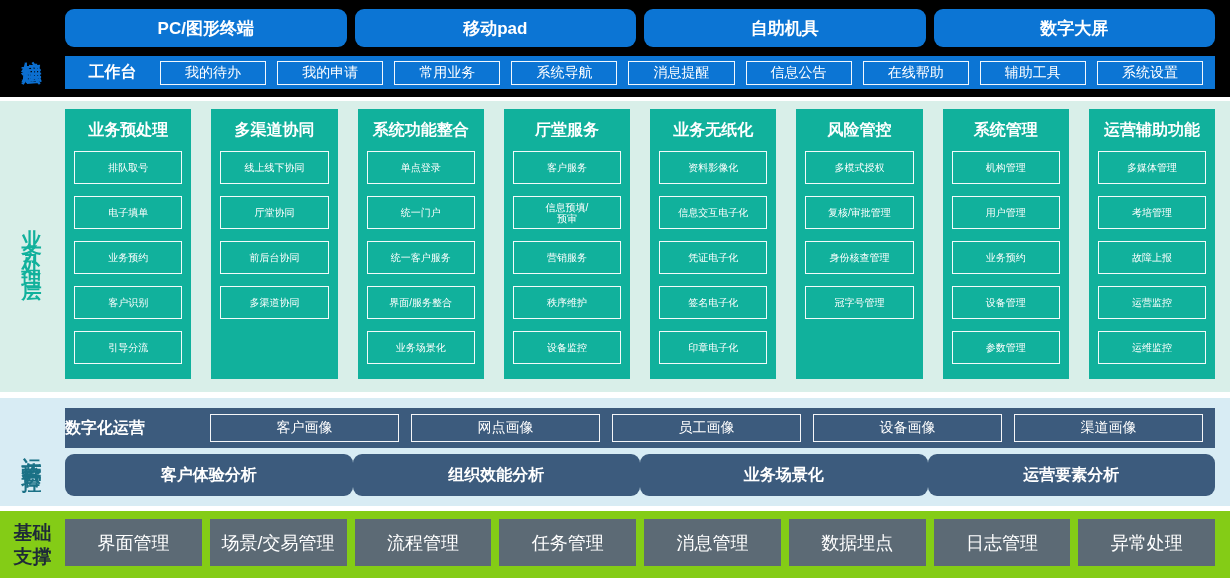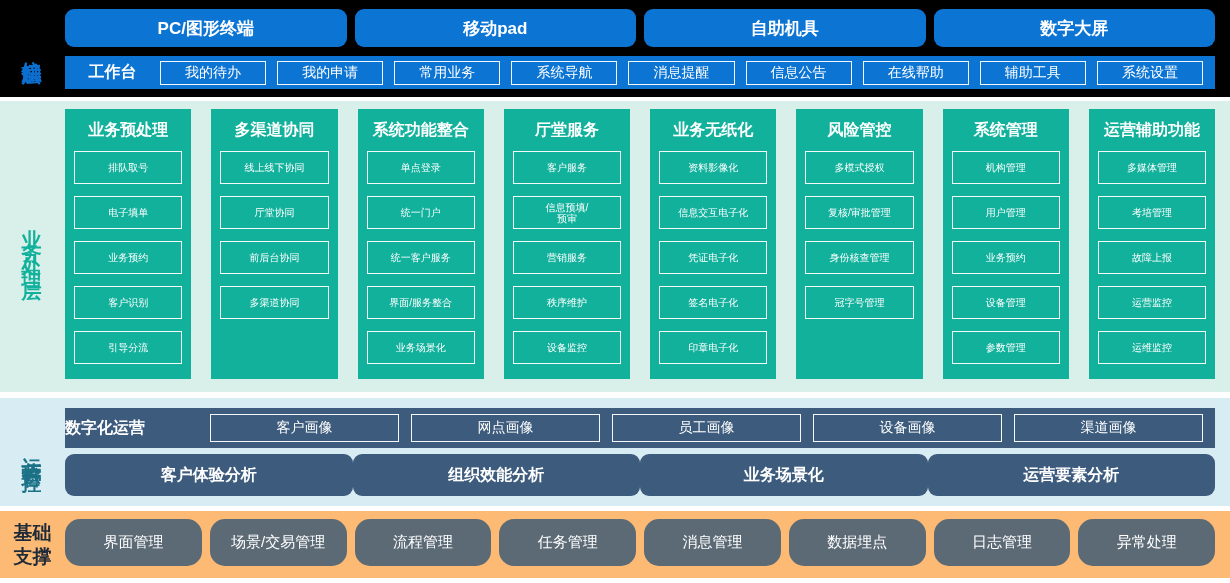--- a/index.html
+++ b/index.html
@@ -42,25 +42,25 @@
   .digital-bar { margin-top: 10px; height: 40px; background: #3c5b7d; display: flex; align-items: center; padding-right: 12px; }
   .digital-label { flex: 0 0 145px; text-align: left; color: #fff; font-weight: bold; font-size: 16px; }
   .digital-items { flex: 1; display: flex; gap: 12px; }
   .dig-item { flex: 1; height: 28px; border: 1px solid rgba(255,255,255,0.95); color: #fff; font-size: 14px;
               display: flex; align-items: center; justify-content: center; cursor: pointer; }
   .analysis-row { margin-top: 6px; height: 42px; display: flex; }
   .ana-btn { flex: 1; background: #3c5b7d; border-radius: 9px; color: #fff; font-weight: bold; font-size: 16px;
              display: flex; align-items: center; justify-content: center; cursor: pointer; }
 
   
-  .band-foundation { height: 67px; background: #fdba74; }
+  .band-foundation { height: 67px; background: #84cc16; }
   .foundation-label { width: 44px; font-weight: bold; font-size: 19px; color: #1e2a38; line-height: 1.25; text-align: center; }
   .foundation-row { display: flex; gap: 8px; margin-top: 8px; height: 47px; }
-  .fnd-btn { flex: 1; background: #5c6a75; color: #fff; font-size: 15px;
-             display: flex; align-items: center; justify-content: center; cursor: pointer; border-radius: 15px; }
+  .fnd-btn { flex: 1; background: #5c6a75; color: #fff; font-size: 18px;
+             display: flex; align-items: center; justify-content: center; cursor: pointer; }
 </style>
 </head>
 <body>
 
 <div class="band band-contact">
   <div class="label-col">
     <div class="v-label label-contact">接触层</div>
   </div>
   <div class="content-col">
     <div class="terminal-row">

